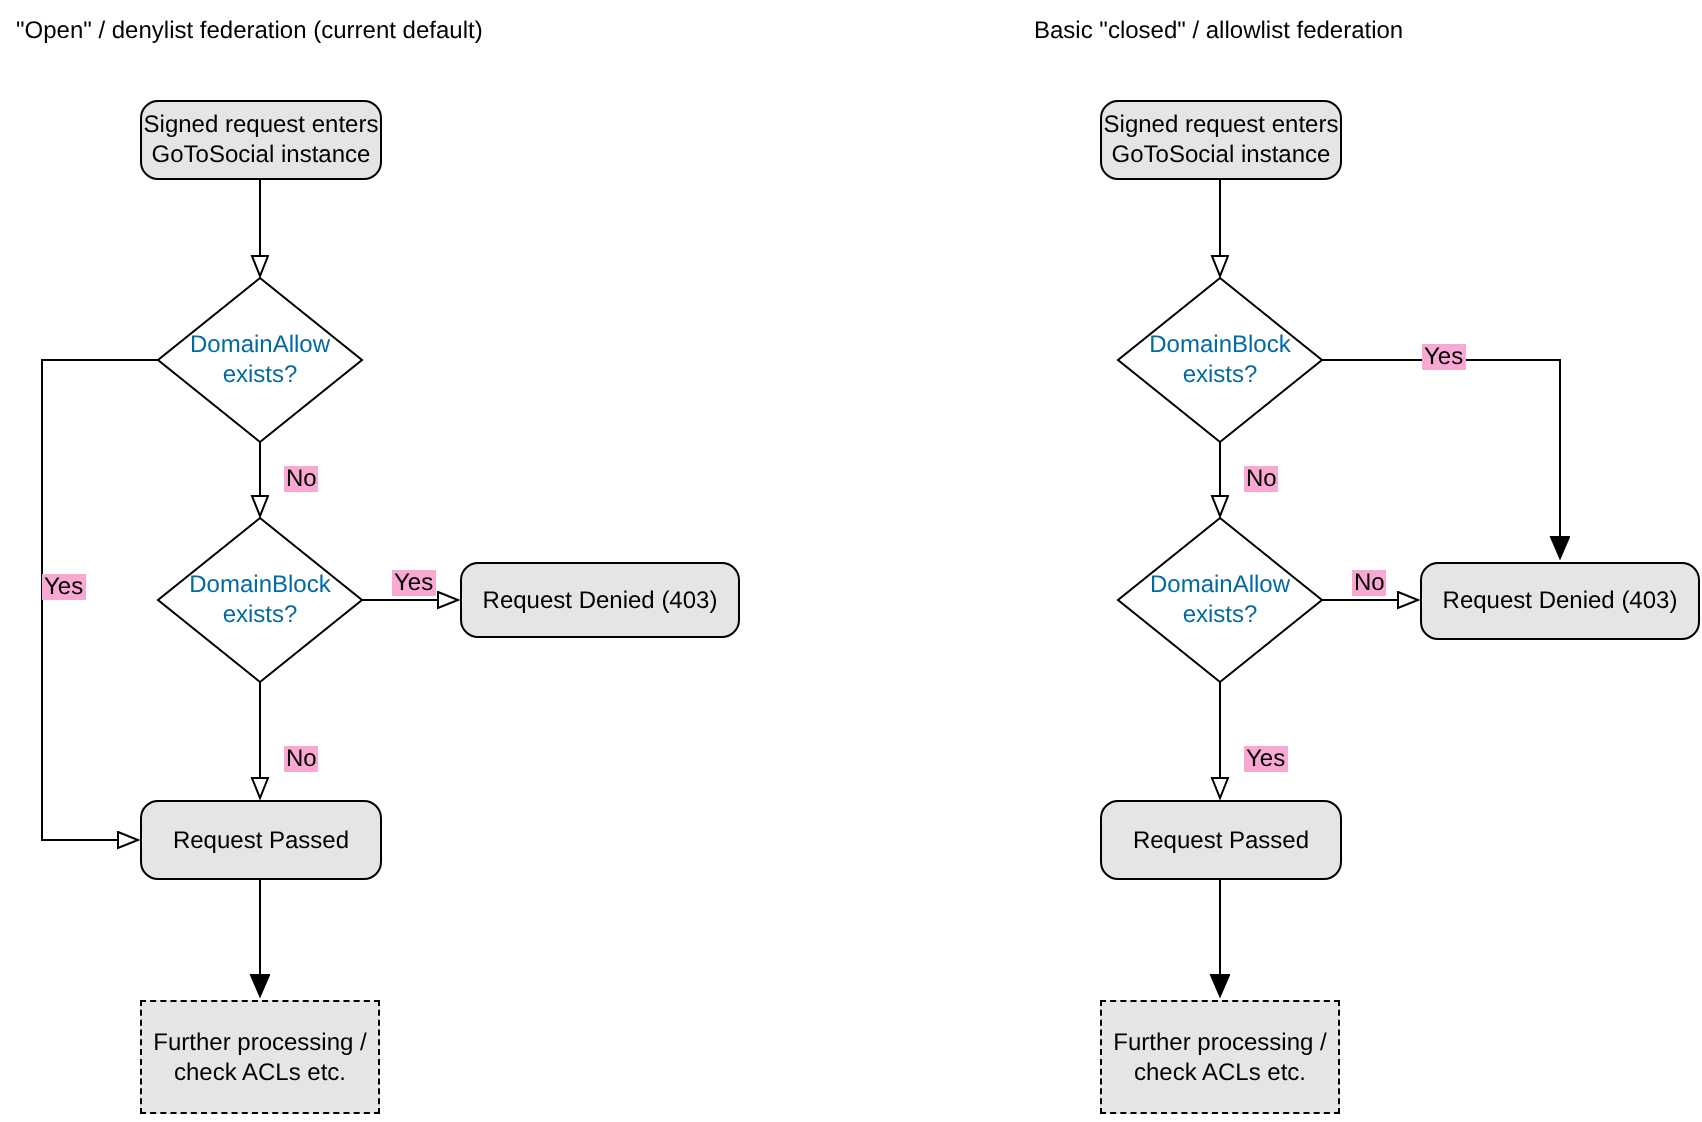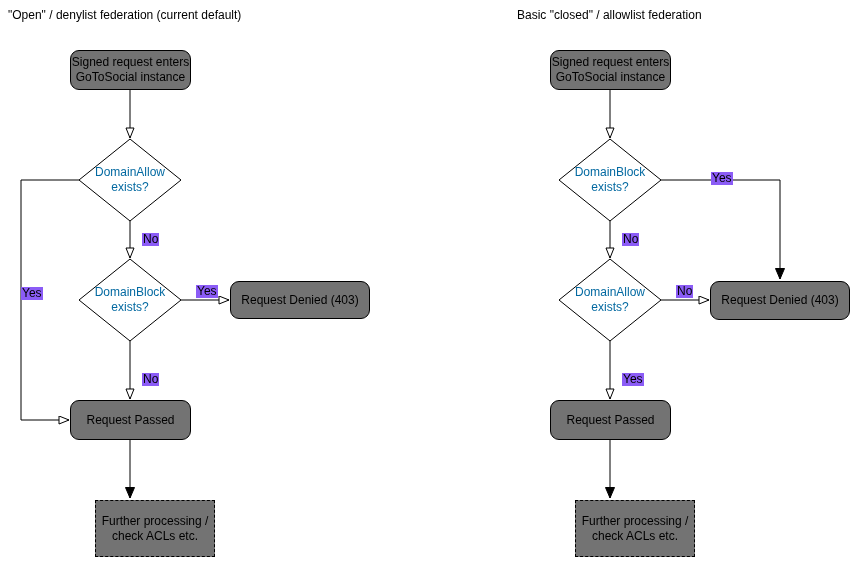--- a/index.html
+++ b/index.html
@@ -4,30 +4,30 @@
 <style>
   * { margin: 0; padding: 0; box-sizing: border-box; }
   html, body { background: #ffffff; }
   body { font-family: "Liberation Sans", sans-serif; color: #000000; }
   .canvas { position: relative; width: 851px; height: 561px; background: #ffffff; font-size: 12px; overflow: hidden; }
   .edges { position: absolute; left: 0; top: 0; }
   .chart-title { position: absolute; font-size: 12px; white-space: nowrap; color: #000000; }
   .node {
     position: absolute; display: flex; align-items: center; justify-content: center;
     text-align: center; white-space: pre-line; line-height: 15px; font-size: 12px;
-    background: #737373; color: #000000;
+    background: #e5e5e5; color: #000000;
   }
   .box { border: 1px solid #000000; border-radius: 9px; }
-  .dashed { border: 1px dashed #000000; border-radius: 0; margin-left: 25px; }
+  .dashed { border: 1px dashed #000000; border-radius: 0; }
   .dlabel {
     position: absolute; display: flex; align-items: center; justify-content: center;
     text-align: center; white-space: pre-line; line-height: 15px; font-size: 12px; color: #0369a1;
   }
   .elabel {
-    position: absolute; font-size: 12px; line-height: 13px; background: #8b5cf6;
+    position: absolute; font-size: 12px; line-height: 13px; background: #f9a8d4;
     padding: 0 1px; white-space: nowrap; color: #000000;
   }
 </style>
 </head>
 <body>
 
 <div class="canvas">
 
   <svg class="edges" width="851" height="561" viewBox="0 0 851 561">
     <defs>

